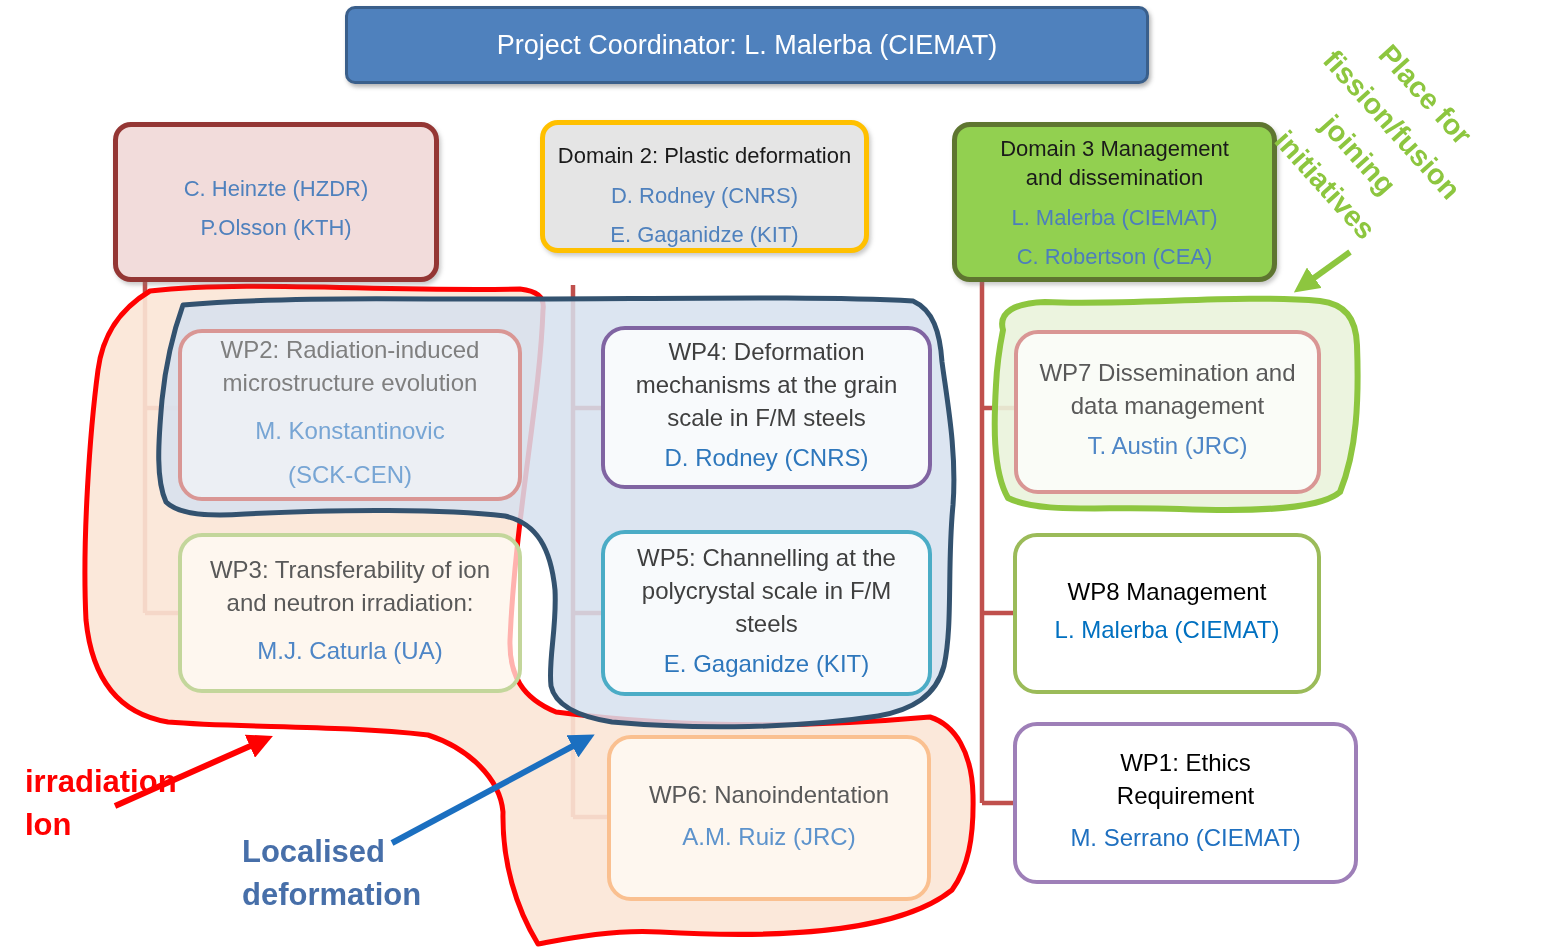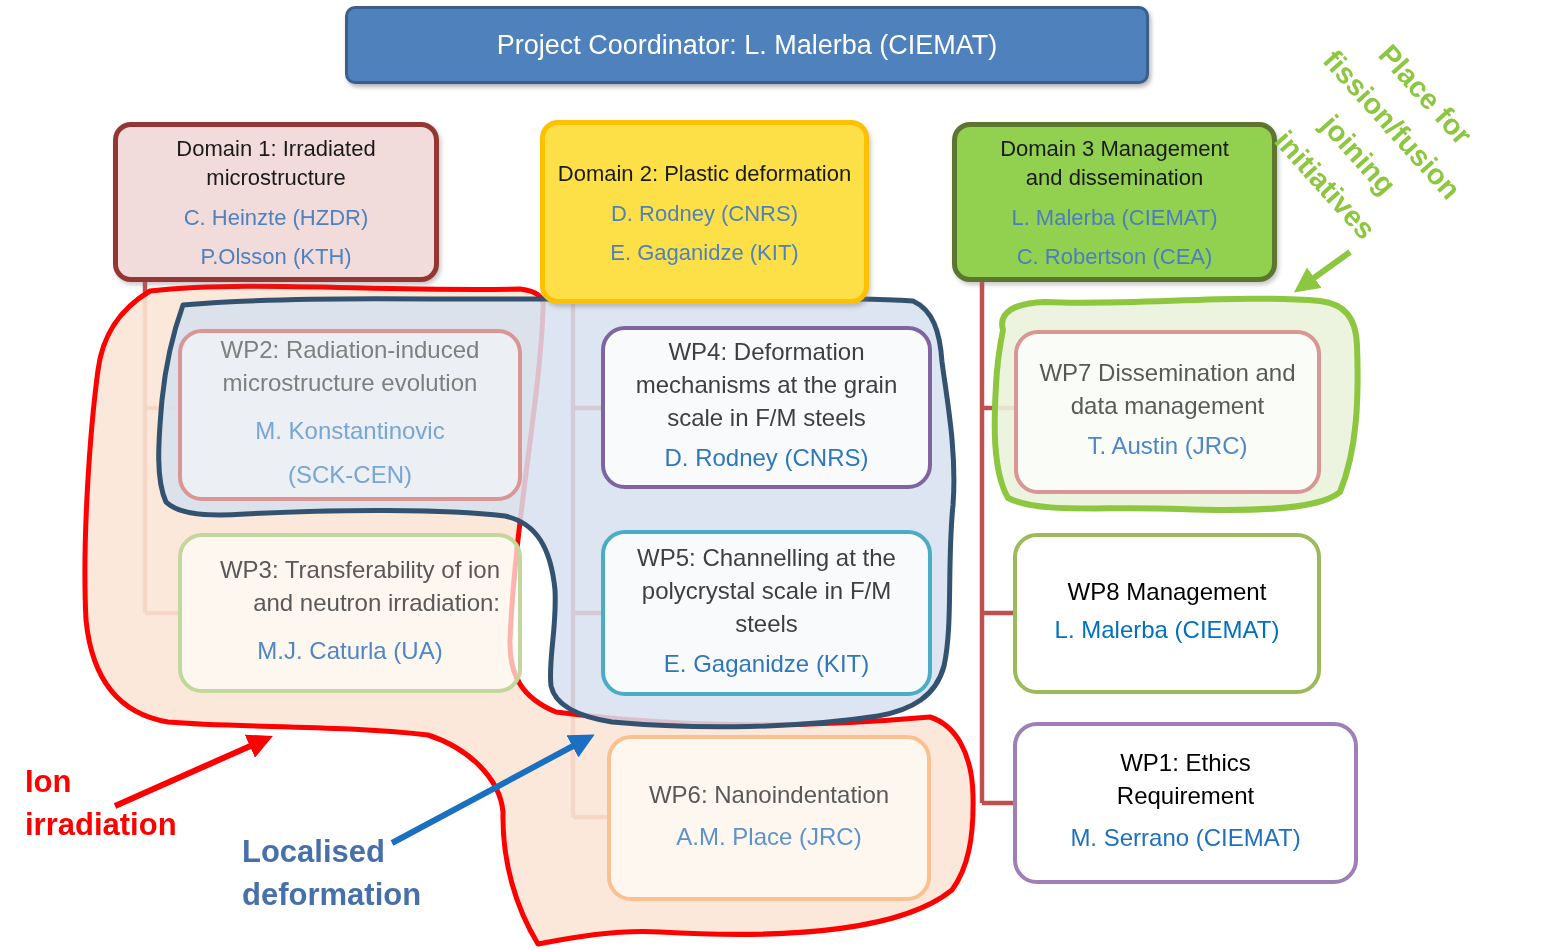--- a/index.html
+++ b/index.html
@@ -87,60 +87,59 @@
              C 1100,506 1040,514 1008,498
              C 992,470 994,420 996,385
              C 997,362 1000,345 1003,330 Z" stroke="#8DC63F" fill="#EAF3DC"></path>
   </svg>
 
   <div class="box coordinator" style="left:345px;top:6px;width:804px;height:78px;">
     <span>Project Coordinator: L. Malerba  (CIEMAT)</span>
   </div>
 
   <div class="box domain-box" style="left:113px;top:122px;width:326px;height:160px;background:#F2DCDB;border-color:#943634;">
-    <div class="domain-title" style="max-width:230px;">Domain 1: Irradiated microstructure</div>
     <div class="domain-lead">C. Heinzte (HZDR)</div>
     <div class="domain-lead">P.Olsson (KTH)</div>
   </div>
 
-  <div class="box domain-box" style="left:540px;top:120px;width:329px;height:184px;background:#fde047;border-color:#FFC000;">
+  <div class="box domain-box" style="left:540px;top:120px;width:329px;height:133px;background:#e5e5e5;border-color:#FFC000;justify-content:flex-end;">
     <div class="domain-title">Domain 2: Plastic deformation</div>
     <div class="domain-lead">D. Rodney (CNRS)</div>
     <div class="domain-lead">E. Gaganidze (KIT)</div>
   </div>
 
   <div class="box domain-box" style="left:952px;top:122px;width:325px;height:160px;background:#92D050;border-color:#5E7530;">
     <div class="domain-title" style="max-width:270px;">Domain 3 Management  and dissemination</div>
     <div class="domain-lead" style="color:#4D7EBB;">L. Malerba (CIEMAT)</div>
     <div class="domain-lead" style="color:#4D7EBB;">C. Robertson (CEA)</div>
   </div>
 
   <div class="box wp-box" style="left:178px;top:329px;width:344px;height:172px;background:rgba(255,255,255,0.45);border-color:#D99694;">
     <div class="wp-title" style="color:#7F7F7F;max-width:310px;">WP2: Radiation-induced microstructure evolution</div>
     <div class="wp-lead" style="color:#77A5D4;max-width:230px;">M. Konstantinovic (SCK-CEN)</div>
   </div>
 
   <div class="box wp-box" style="left:178px;top:533px;width:344px;height:160px;background:rgba(255,253,248,0.7);border-color:#C3D69B;">
-    <div class="wp-title" style="color:#595959;max-width:300px;text-align:right;">WP3: Transferability of ion and neutron irradiation:</div>
+    <div class="wp-title" style="color:#595959;max-width:300px;">WP3: Transferability of ion and neutron irradiation:</div>
     <div class="wp-lead" style="color:#4E86C6;">M.J. Caturla (UA)</div>
   </div>
 
   <div class="box wp-box" style="left:601px;top:326px;width:331px;height:163px;background:rgba(255,255,255,0.8);border-color:#8064A2;">
     <div class="wp-title" style="color:#3F3F3F;max-width:290px;">WP4: Deformation mechanisms at the grain scale in F/M steels</div>
     <div class="wp-lead" style="color:#2E77BC;margin-top:2px;">D. Rodney (CNRS)</div>
   </div>
 
   <div class="box wp-box" style="left:601px;top:530px;width:331px;height:166px;background:rgba(255,255,255,0.8);border-color:#4BACC6;">
     <div class="wp-title" style="color:#3F3F3F;max-width:290px;">WP5: Channelling at the polycrystal scale in F/M steels</div>
     <div class="wp-lead" style="color:#2E77BC;margin-top:2px;">E. Gaganidze (KIT)</div>
   </div>
 
   <div class="box wp-box" style="left:607px;top:735px;width:324px;height:166px;background:rgba(255,252,246,0.75);border-color:#FAC090;">
     <div class="wp-title" style="color:#595959;">WP6: Nanoindentation</div>
-    <div class="wp-lead" style="color:#5D93CC;margin-top:4px;">A.M. Place (JRC)</div>
+    <div class="wp-lead" style="color:#5D93CC;margin-top:4px;">A.M. Ruiz (JRC)</div>
   </div>
 
   <div class="box wp-box" style="left:1014px;top:330px;width:307px;height:164px;background:rgba(255,255,255,0.75);border-color:#D99694;">
     <div class="wp-title" style="color:#595959;max-width:270px;">WP7 Dissemination and data management</div>
     <div class="wp-lead" style="color:#4E86C6;margin-top:2px;">T. Austin (JRC)</div>
   </div>
 
   <div class="box wp-box" style="left:1013px;top:533px;width:308px;height:161px;background:#ffffff;border-color:#9BBB59;">
     <div class="wp-title" style="color:#000000;">WP8 Management</div>
     <div class="wp-lead" style="color:#0070C0;margin-top:0px;">L. Malerba (CIEMAT)</div>
@@ -162,22 +161,22 @@
       <marker id="ah-green" viewBox="0 0 10 10" refX="7" refY="5" markerWidth="4.2" markerHeight="4.2" orient="auto-start-reverse">
         <path d="M0,0 L10,5 L0,10 z" fill="#8DC63F"></path>
       </marker>
     </defs>
     <line x1="115" y1="806" x2="266" y2="739" stroke-width="6" marker-end="url(#ah-red)" stroke="#FF0000"></line>
     <line x1="392" y1="843" x2="588" y2="738" stroke-width="6" marker-end="url(#ah-blue)" stroke="#1B6FC0"></line>
     <line x1="1350" y1="252" x2="1300" y2="288" stroke-width="6" marker-end="url(#ah-green)" stroke="#8DC63F"></line>
   </svg>
 
   <div class="annotation" style="left: 25px; top: 760px; color: rgb(255, 0, 0);">
+    <div>irradiation</div>
     <div>Ion</div>
-    <div>irradiation</div>
   </div>
 
   <div class="annotation" style="left: 242px; top: 830px; color: rgb(71, 111, 169);">
     <div>Localised</div>
     <div>deformation</div>
   </div>
 
   <div class="annotation-rotated" style="color: rgb(141, 198, 63);">
     <div>Place for</div>
     <div>fission/fusion</div>

